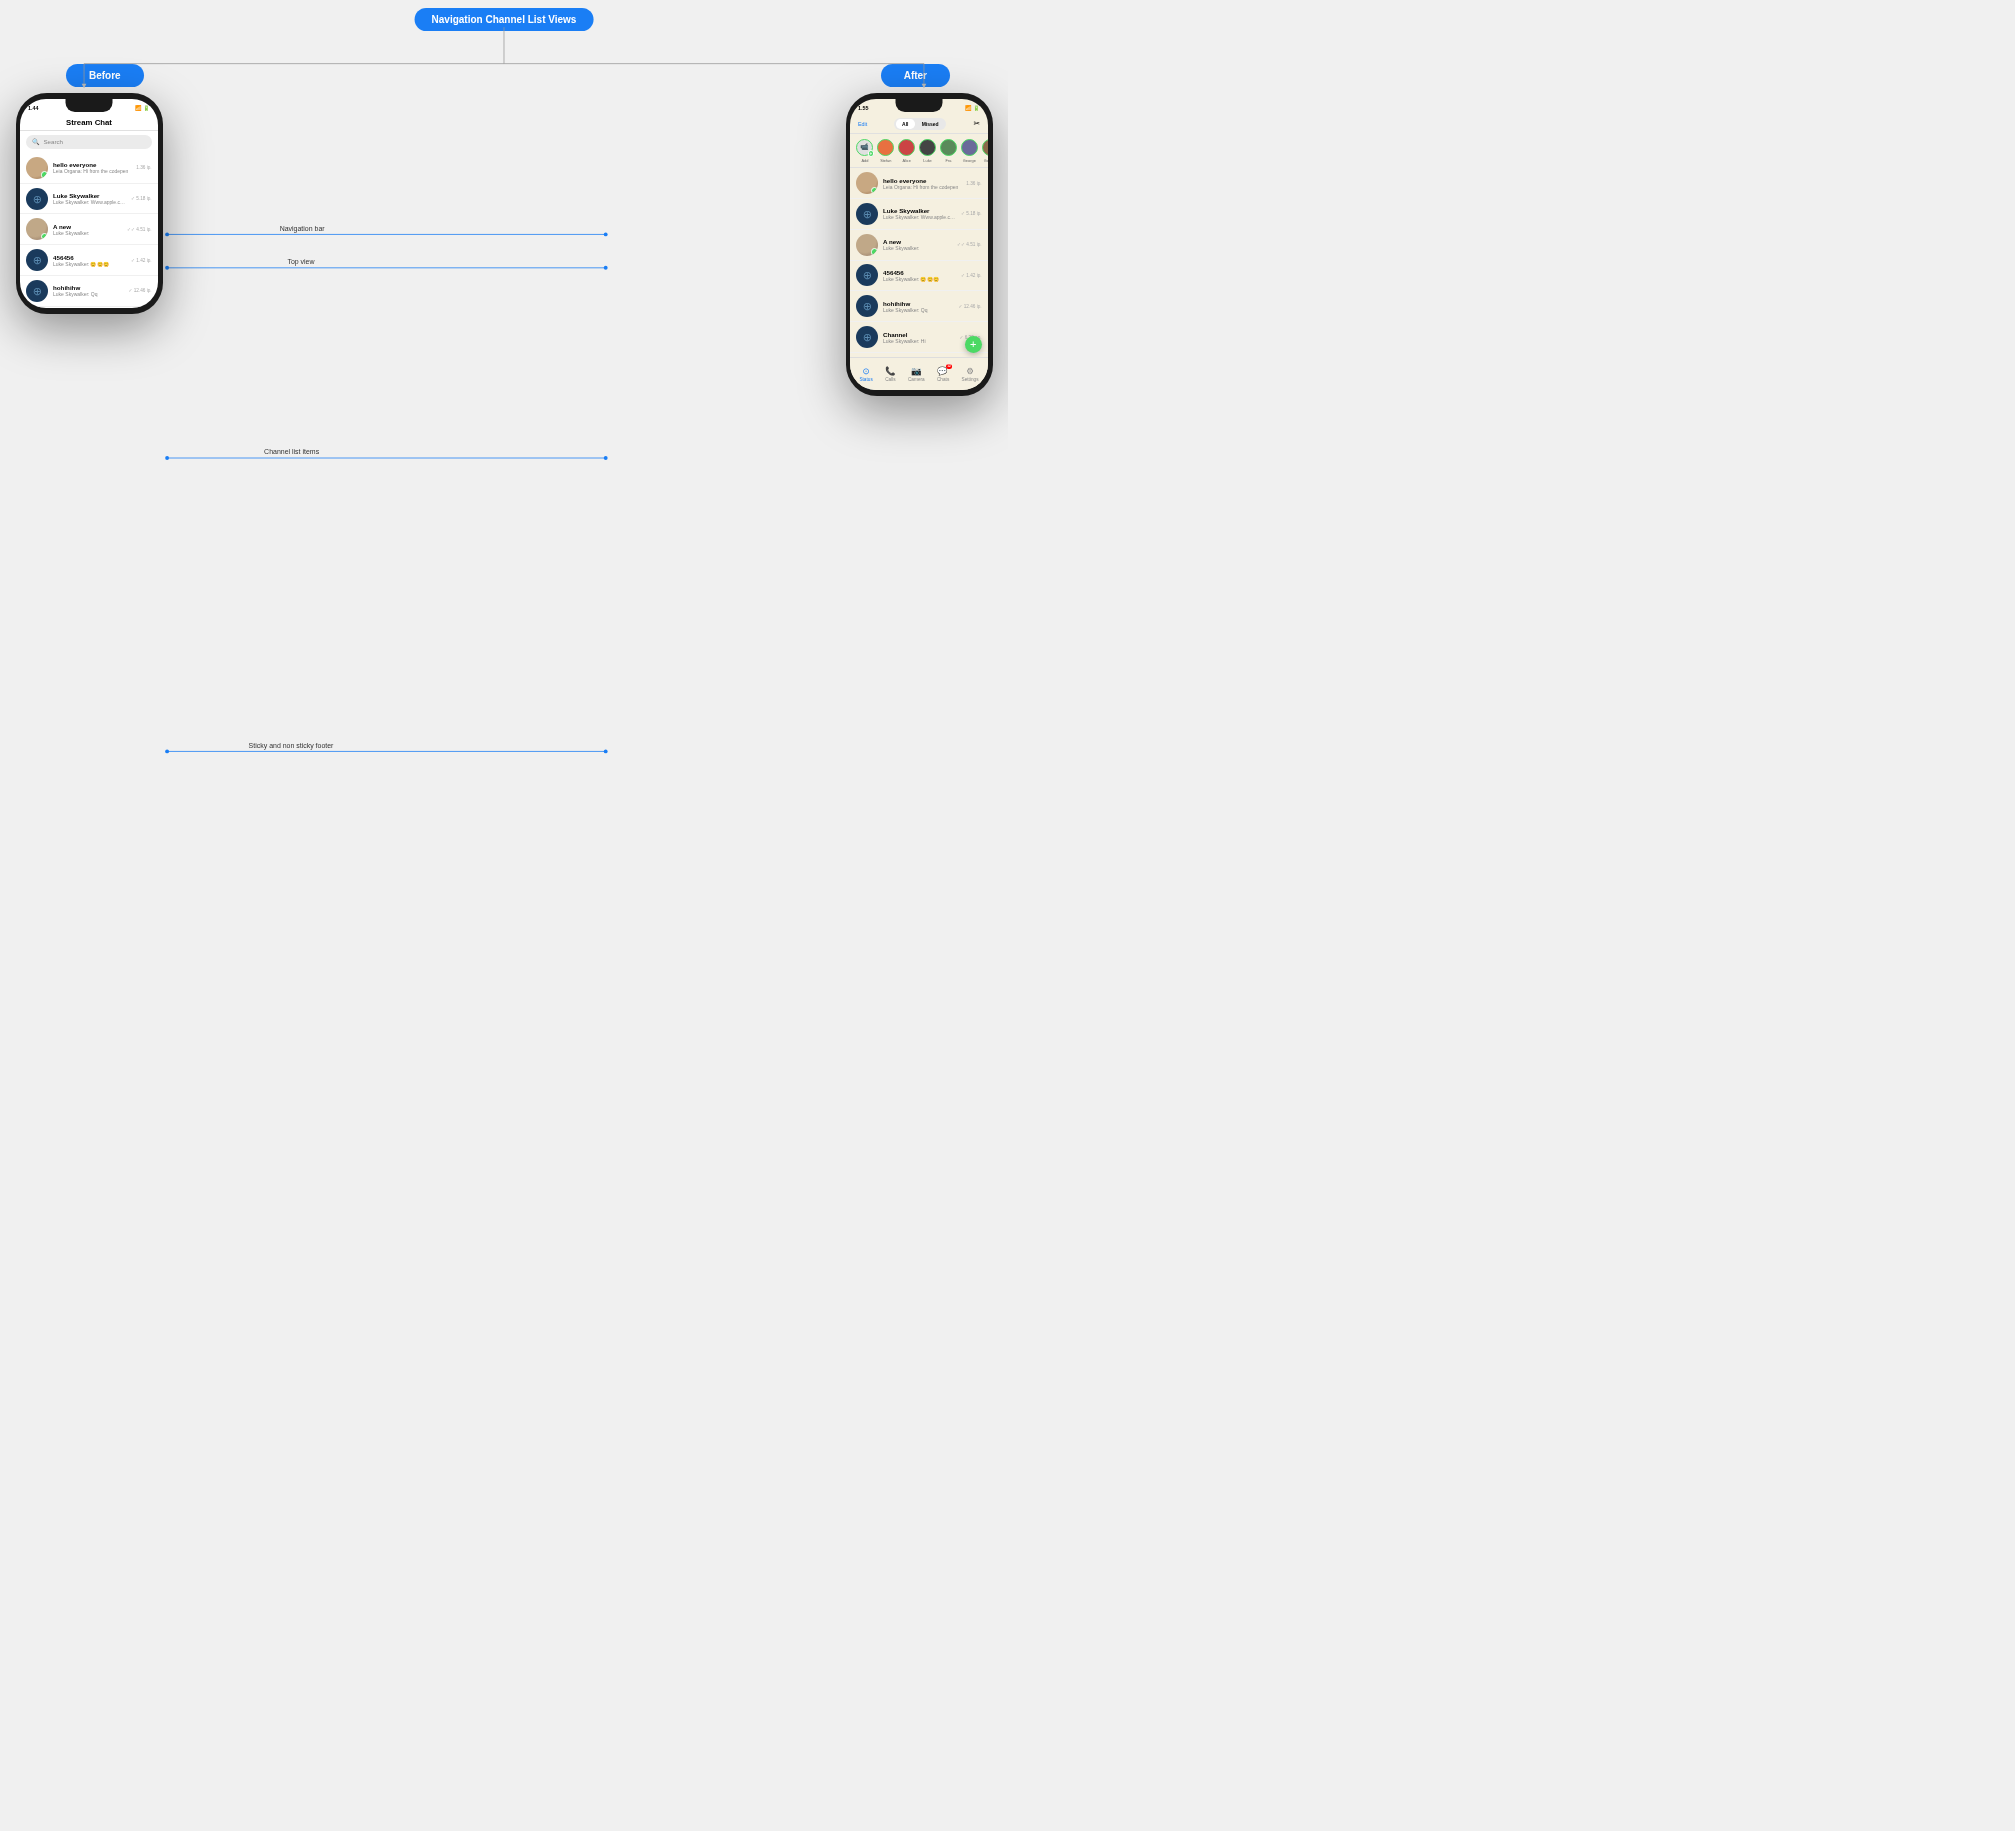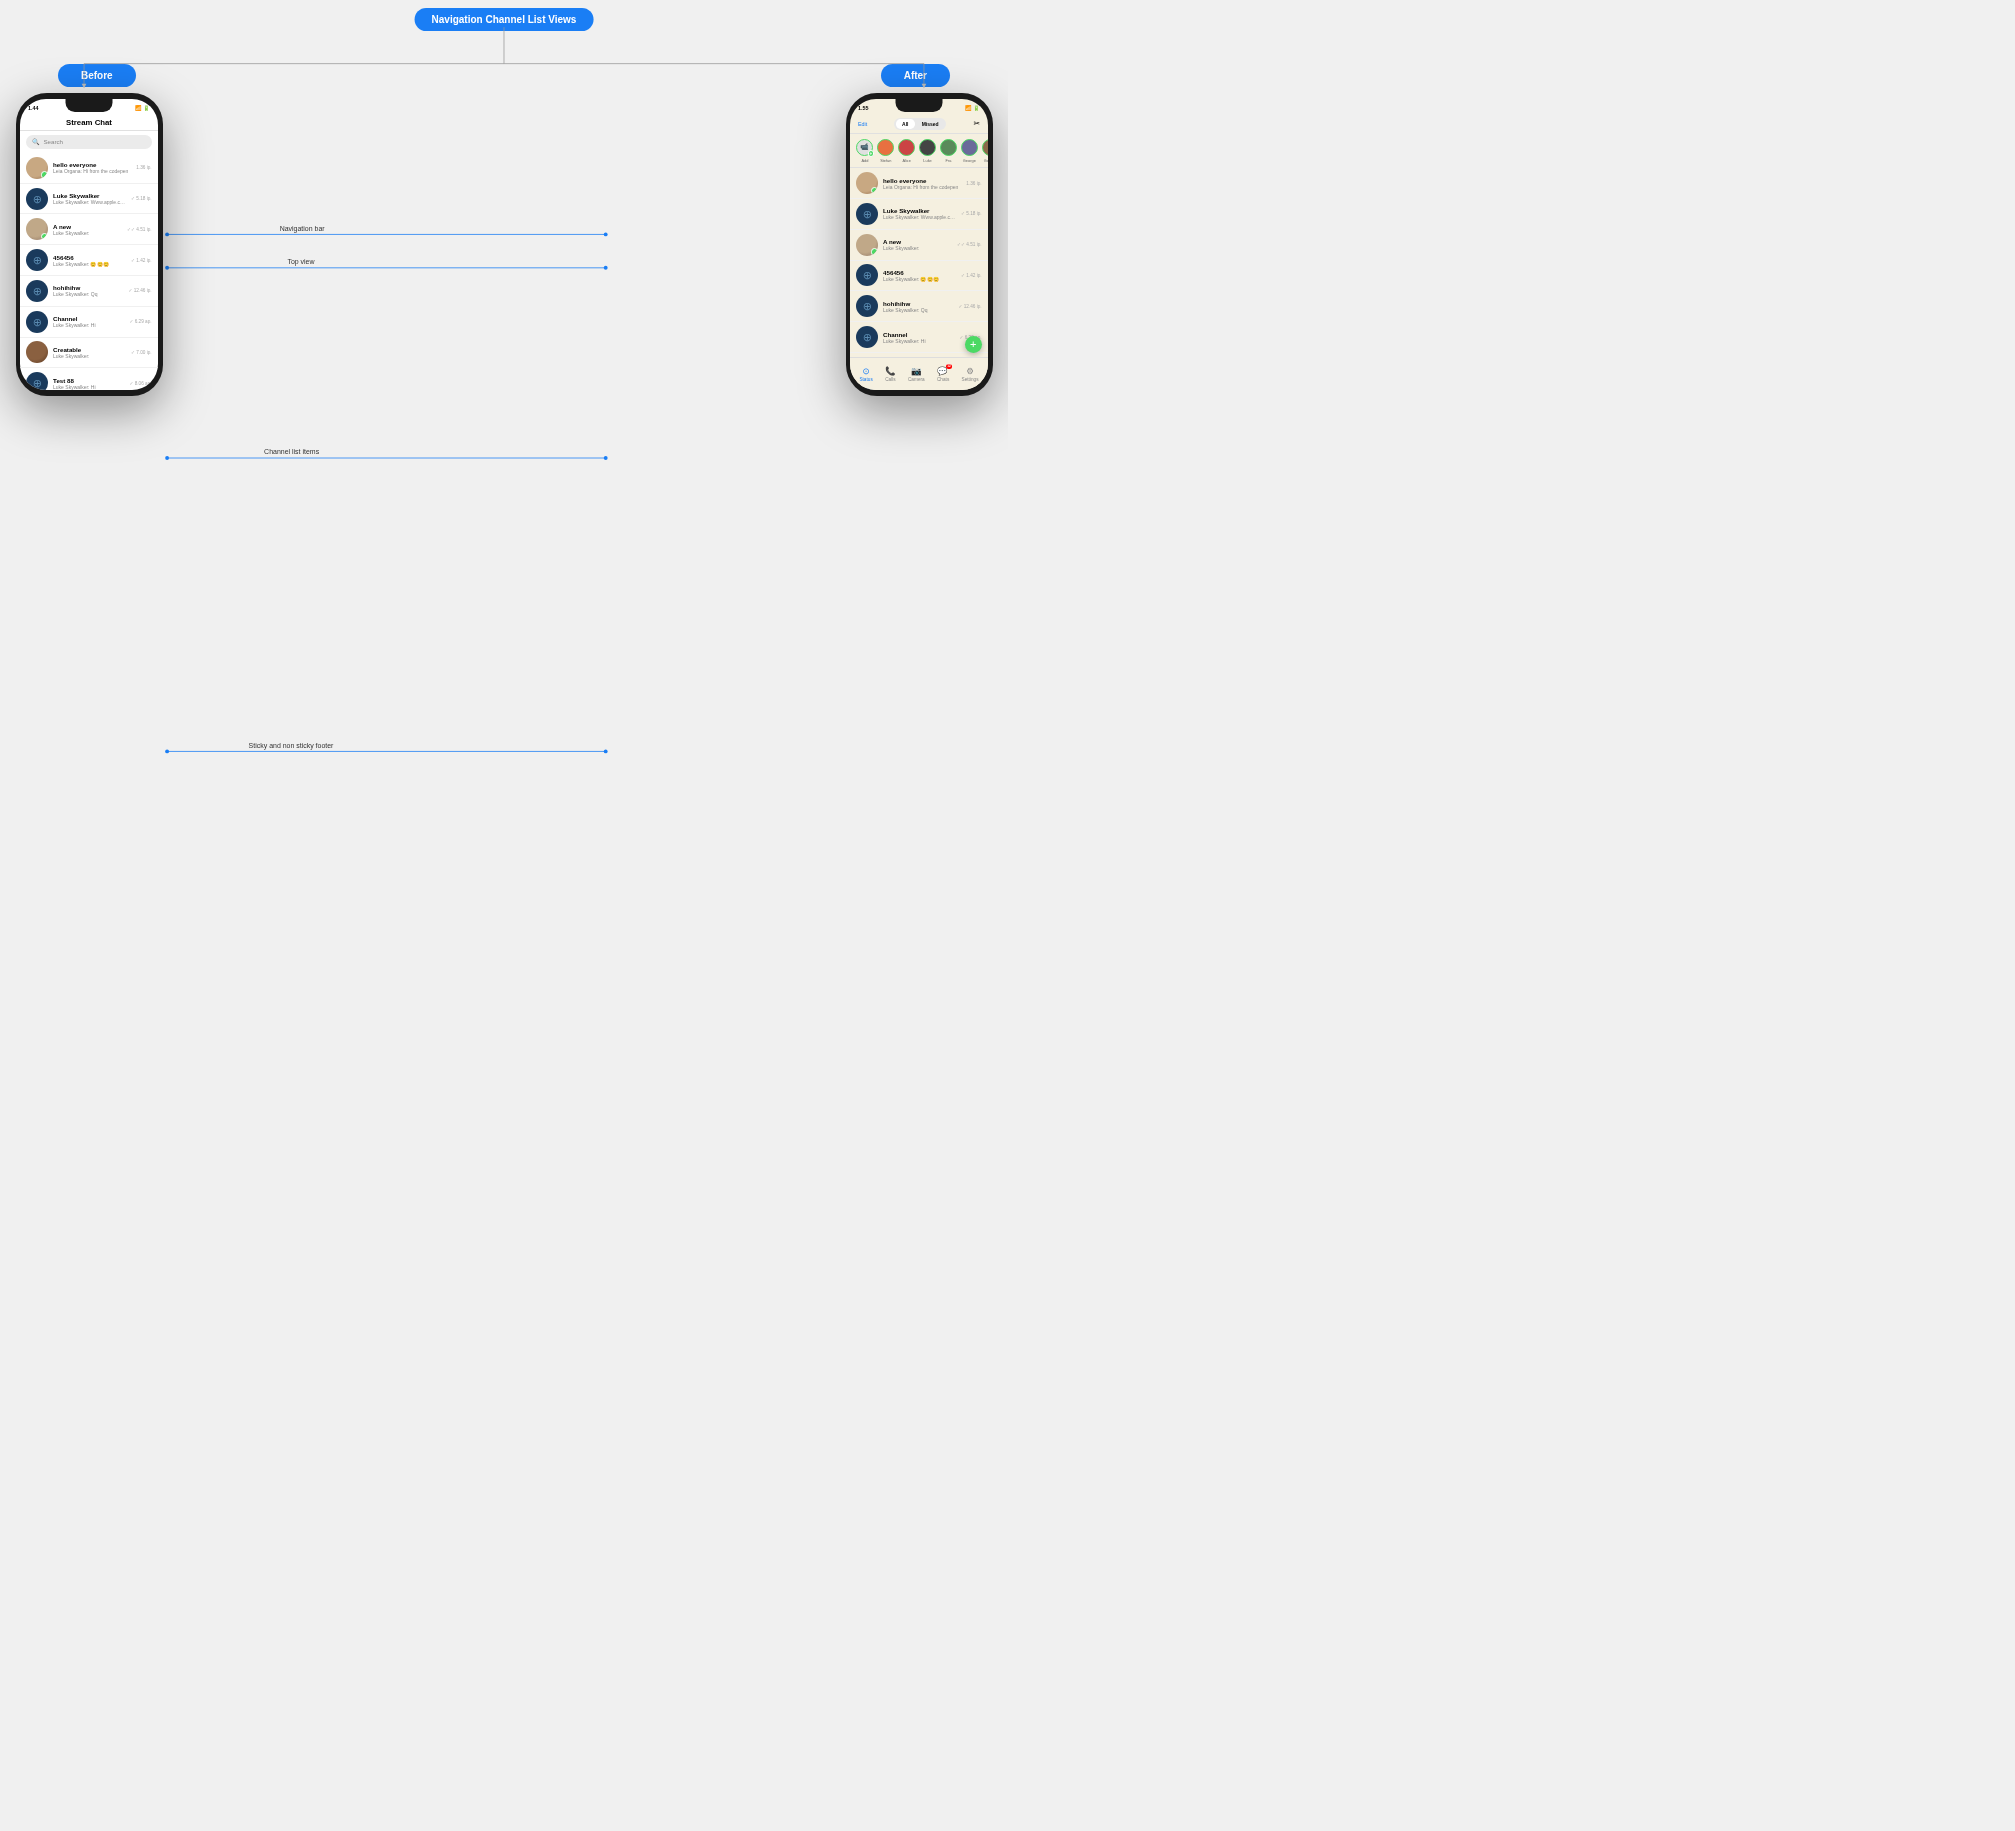--- a/index.html
+++ b/index.html
@@ -31,21 +31,21 @@
     .label-before, .label-after {
       position: absolute;
       top: 64px;
       background: #1a7ef5;
       color: white;
       font-size: 10px;
       font-weight: 700;
       padding: 6.2px 23px;
       border-radius: 15.5px;
     }
-    .label-before { left: 58px; }
+    .label-before { left: 66px; }
     .label-after { right: 58px; }
 
     
     .connector-svg {
       position: absolute;
       top: 0; left: 0;
       width: 100%; height: 100%;
       pointer-events: none;
     }
 
@@ -53,21 +53,21 @@
     .phone {
       position: absolute;
       border-radius: 31px;
       background: #1a1a1a;
       box-shadow: 0 15.5px 47px rgba(0,0,0,0.4);
     }
     .phone-before {
       left: 15.5px;
       top: 93px;
       width: 147px;
-      height: 303px;
+      height: 221px;
     }
     .phone-after {
       right: 15.5px;
       top: 93px;
       width: 147px;
       height: 303px;
     }
 
     .phone-screen {
       position: absolute;

